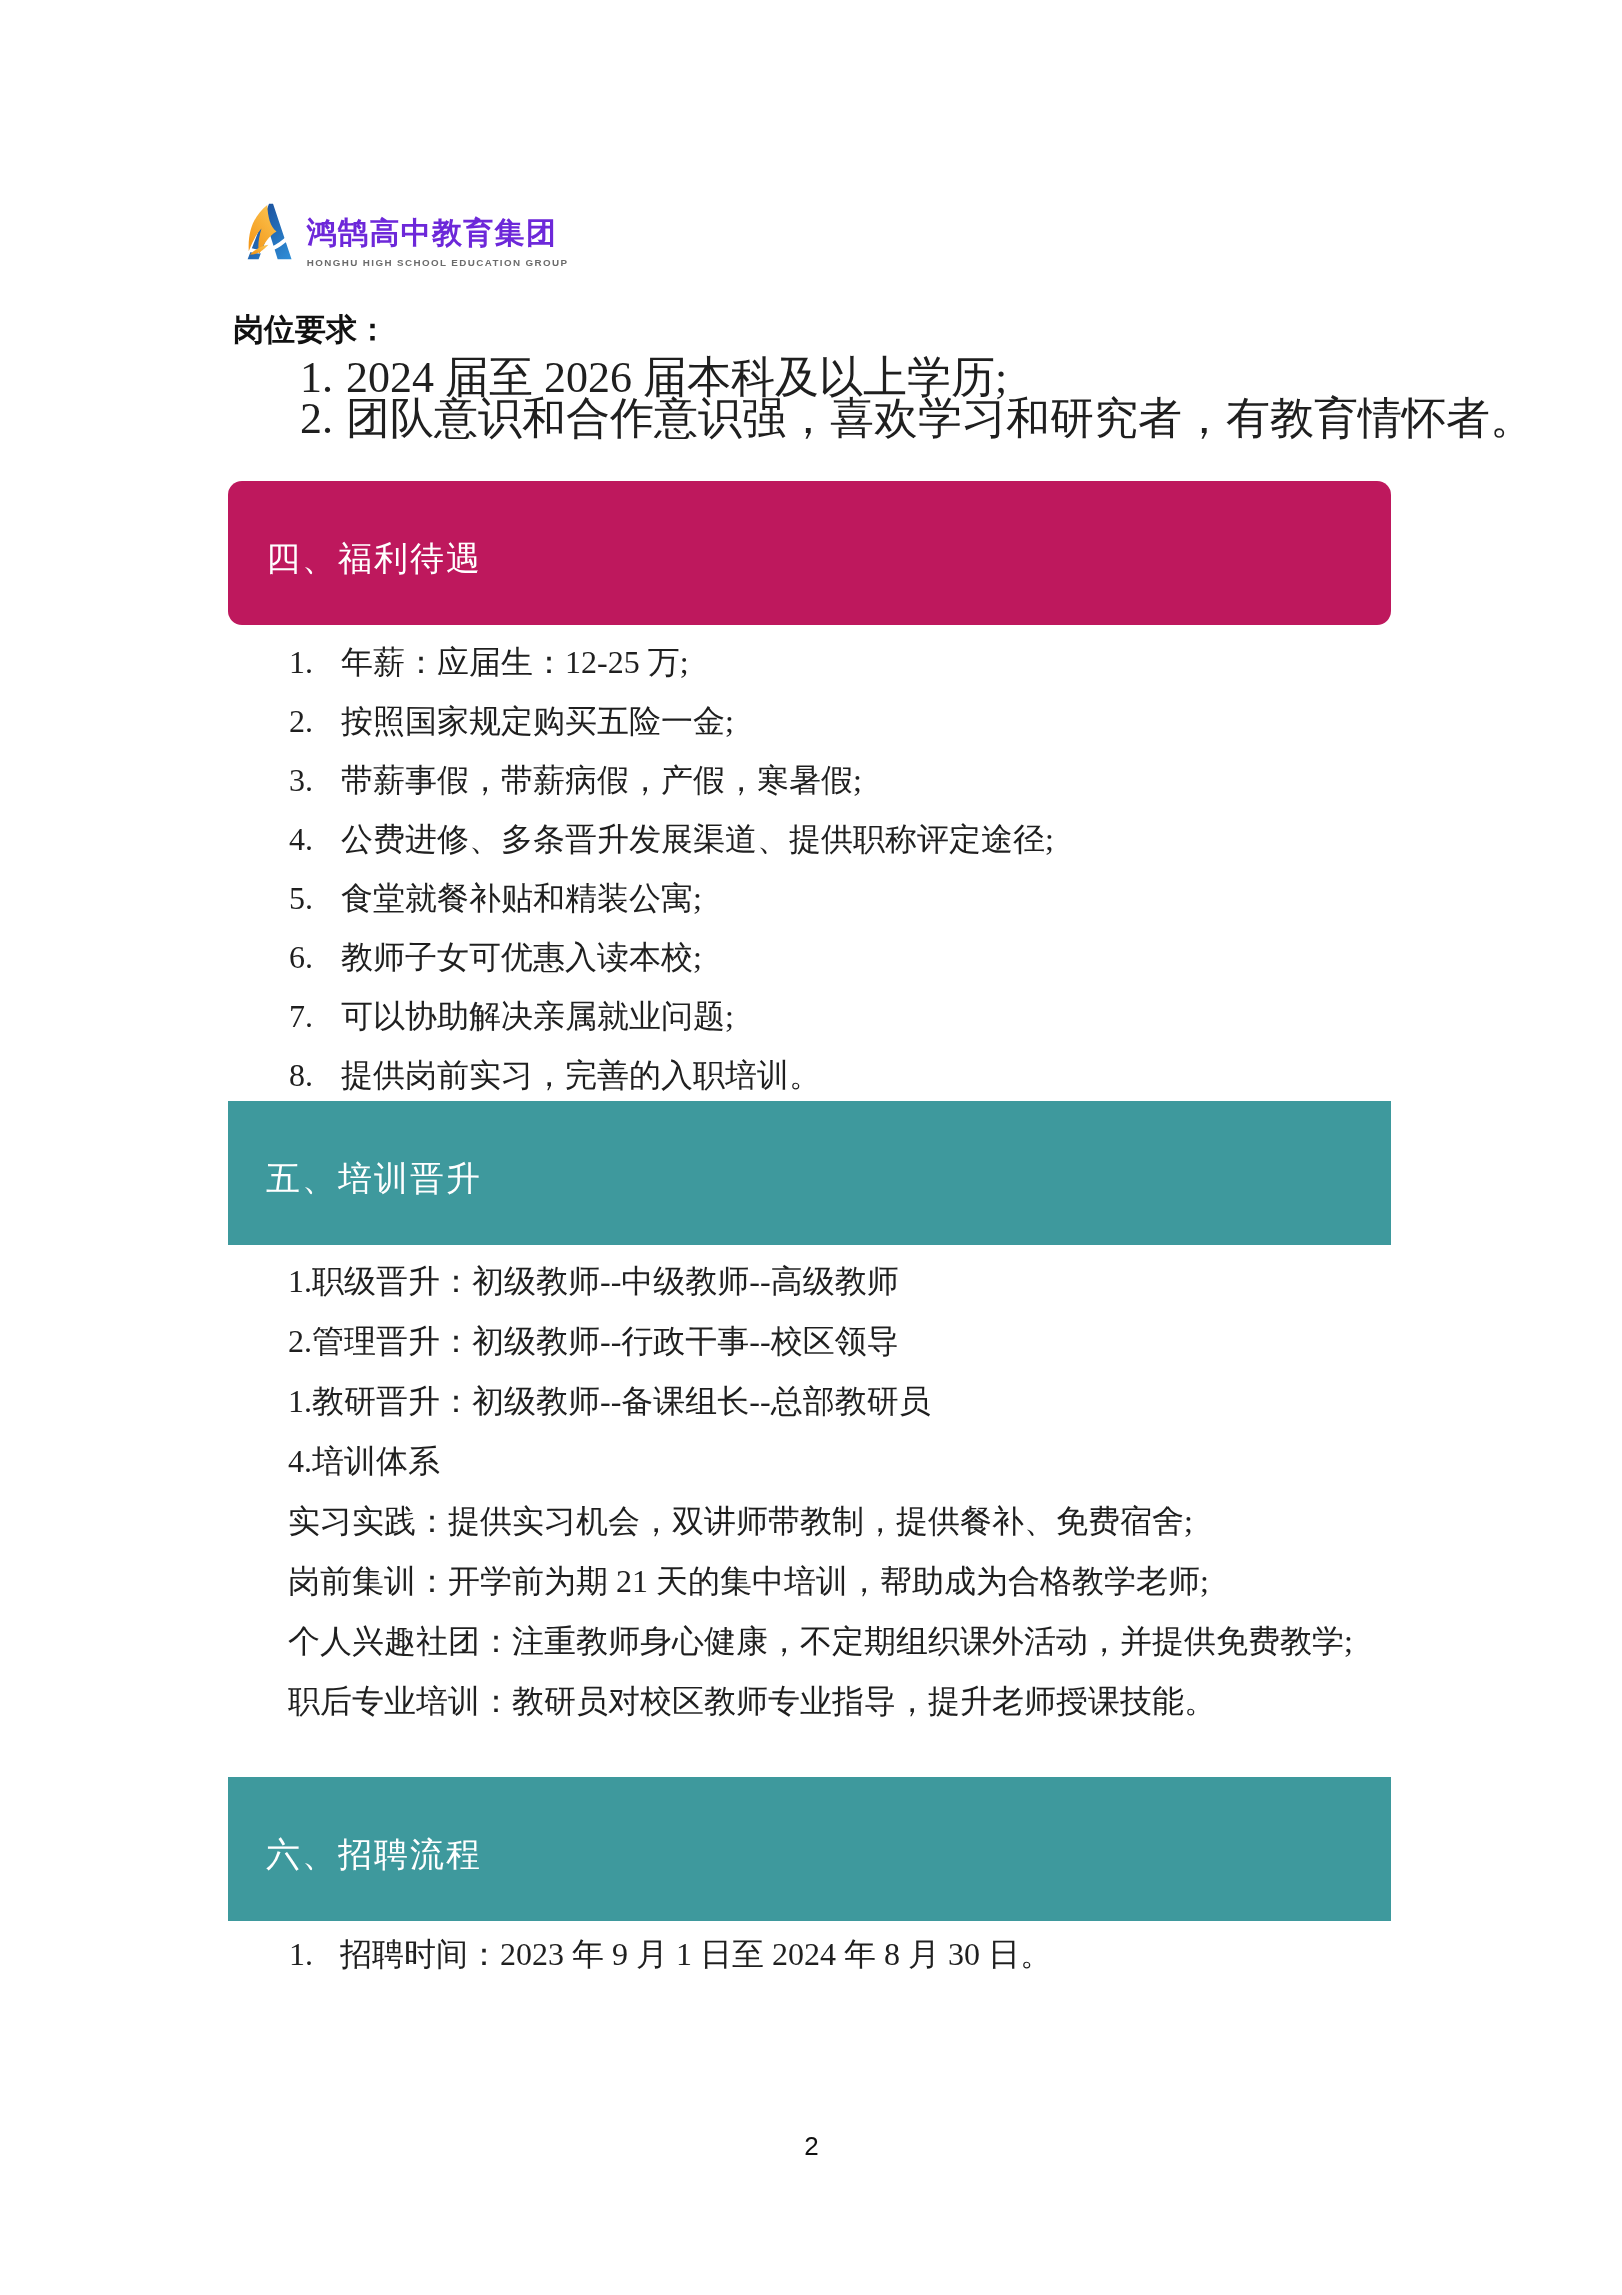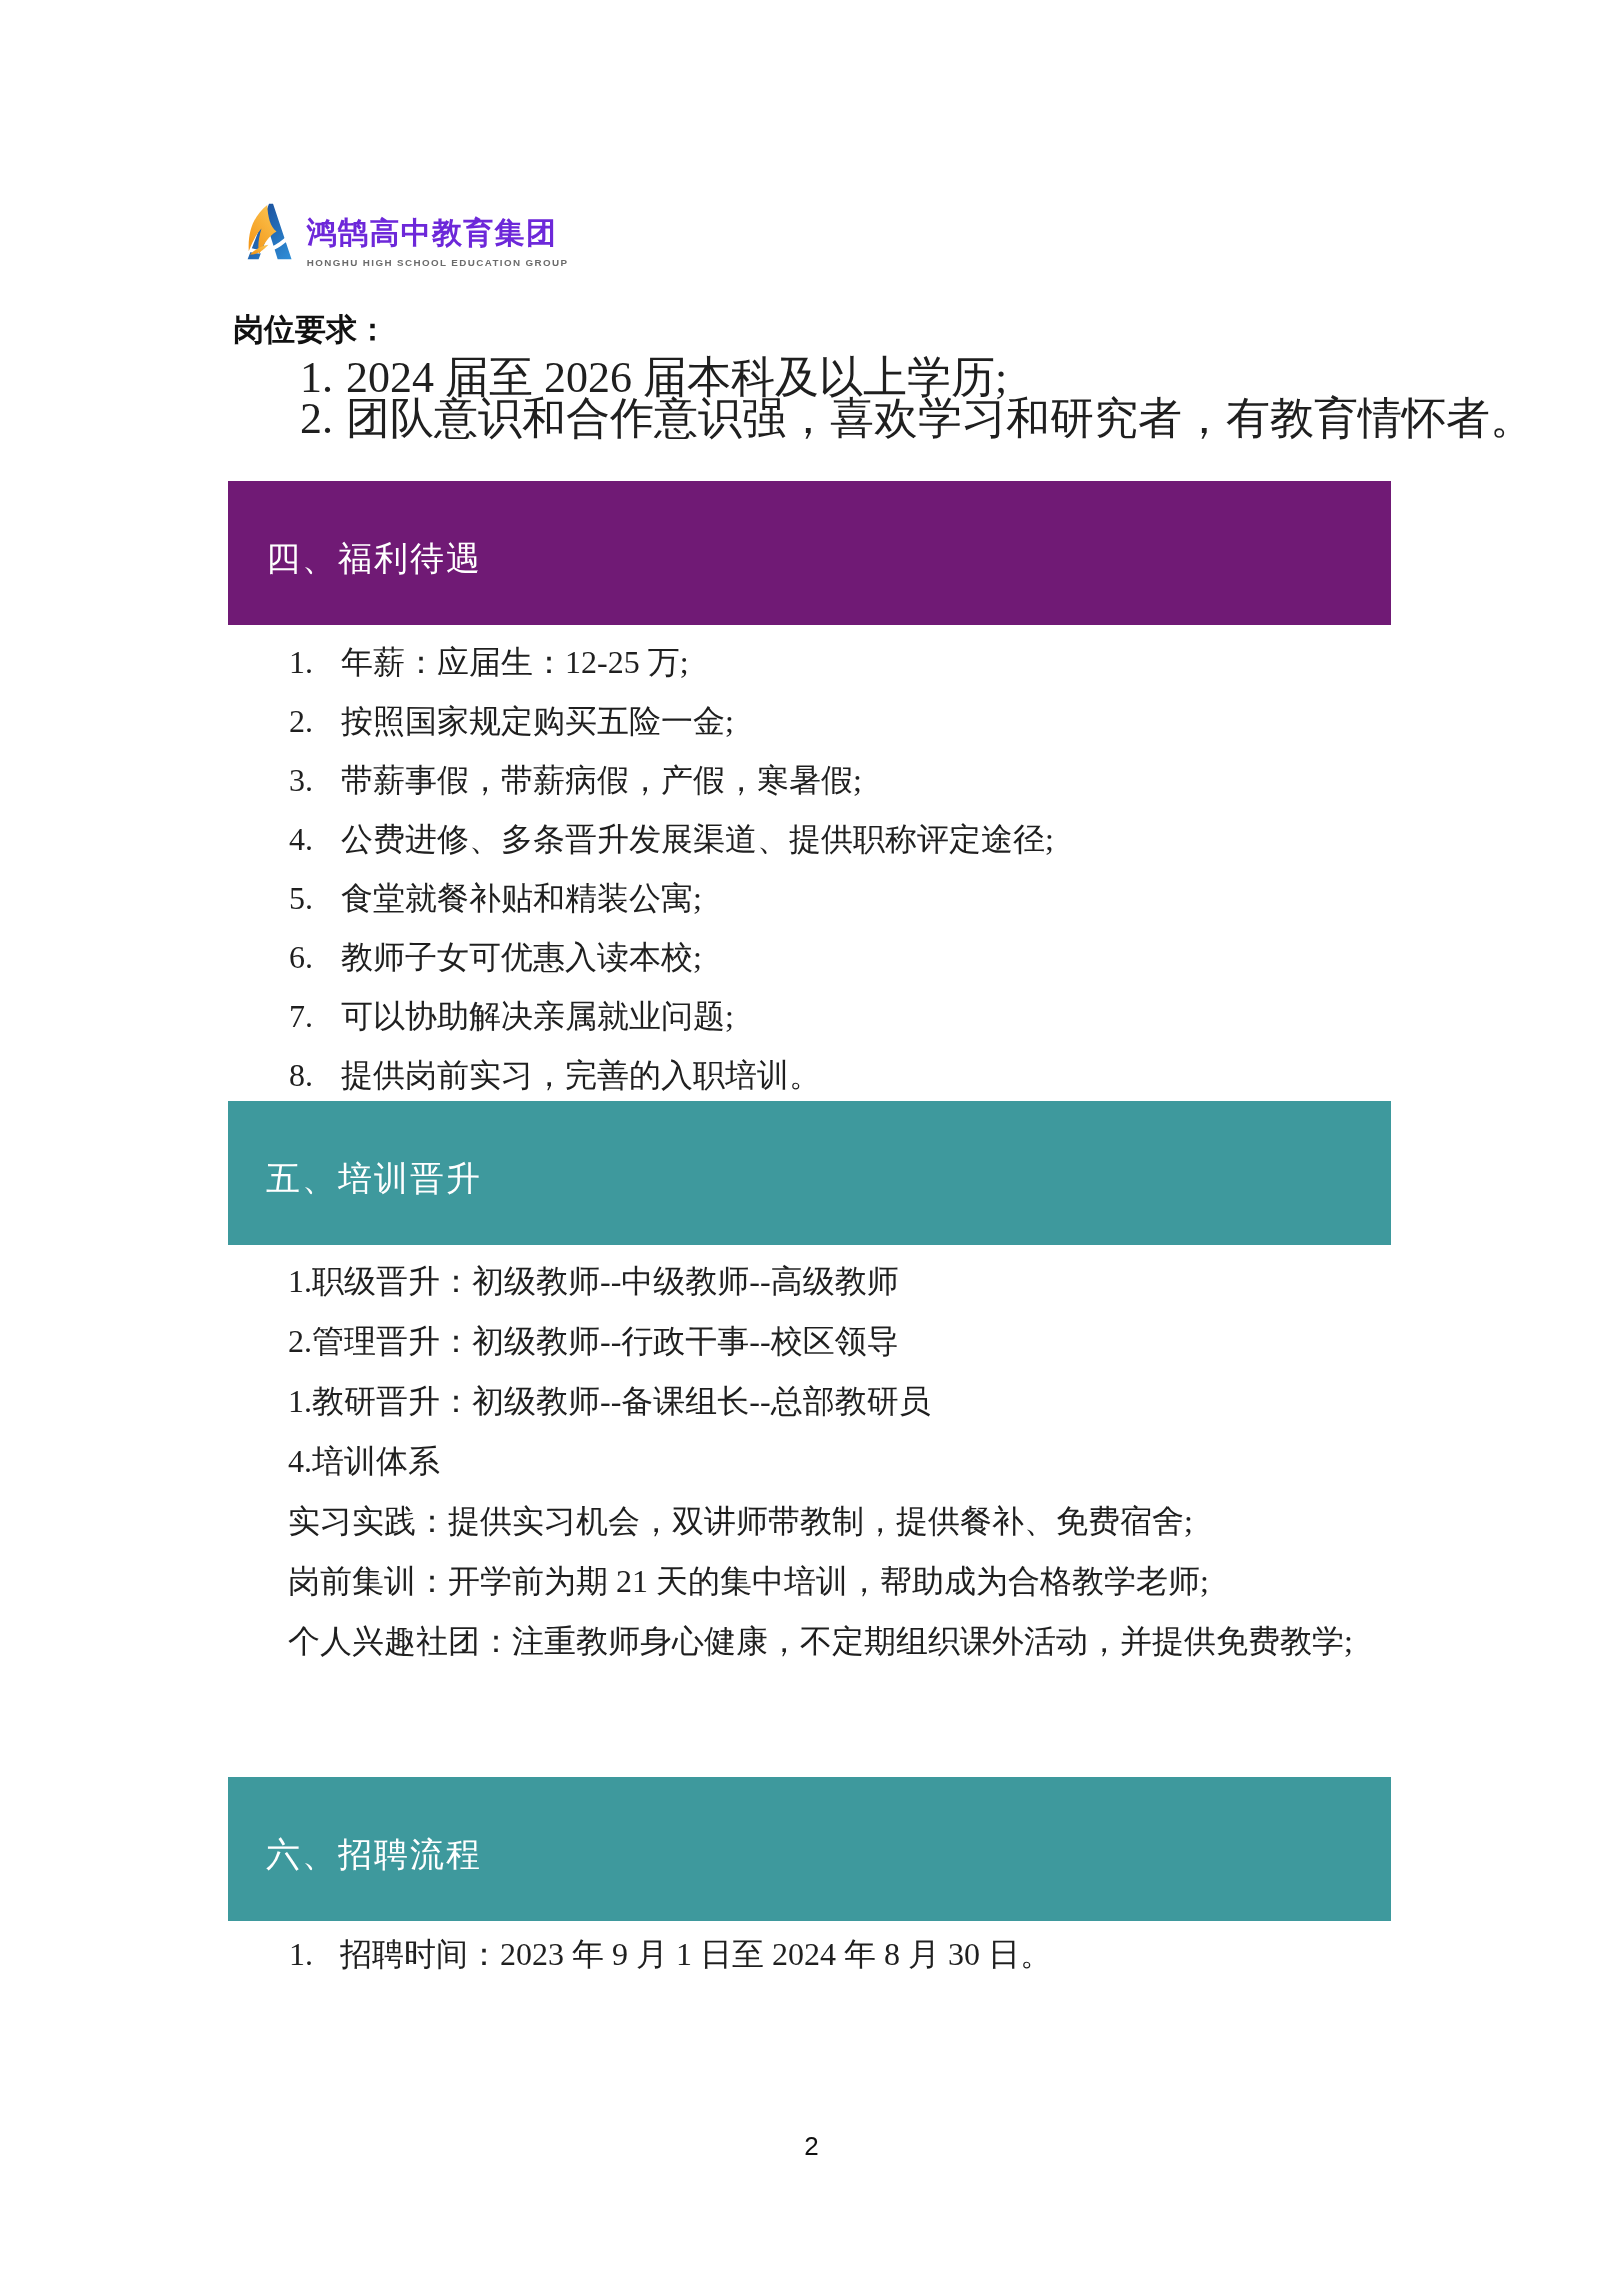--- a/index.html
+++ b/index.html
@@ -86,21 +86,21 @@
       <div class="logo-en">HONGHU HIGH SCHOOL EDUCATION GROUP</div>
     </div>
   </header>
 
   <h2 class="intro-heading">岗位要求：</h2>
   <ol class="intro-list">
     <li class="li"><span class="num">1.</span><span>2024 届至 2026 届本科及以上学历;</span></li>
     <li class="li"><span class="num">2.</span><span>团队意识和合作意识强，喜欢学习和研究者，有教育情怀者。</span></li>
   </ol>
 
-  <section class="band band-1" style="background: #701a75;">
+  <section class="band band-1" style="background: #be185d; border-radius: 14px;">
     <h3 class="band-title" style="color: rgb(255, 255, 255);">四、福利待遇</h3>
   </section>
   <ol class="list-benefits">
     <li class="li"><span class="num">1.</span><span>年薪：应届生：12-25 万;</span></li>
     <li class="li"><span class="num">2.</span><span>按照国家规定购买五险一金;</span></li>
     <li class="li"><span class="num">3.</span><span>带薪事假，带薪病假，产假，寒暑假;</span></li>
     <li class="li"><span class="num">4.</span><span>公费进修、多条晋升发展渠道、提供职称评定途径;</span></li>
     <li class="li"><span class="num">5.</span><span>食堂就餐补贴和精装公寓;</span></li>
     <li class="li"><span class="num">6.</span><span>教师子女可优惠入读本校;</span></li>
     <li class="li"><span class="num">7.</span><span>可以协助解决亲属就业问题;</span></li>
@@ -111,20 +111,21 @@
     <h3 class="band-title" style="color: rgb(255, 255, 255);">五、培训晋升</h3>
   </section>
   <div class="list-training">
     <div class="line">1.职级晋升：初级教师--中级教师--高级教师</div>
     <div class="line">2.管理晋升：初级教师--行政干事--校区领导</div>
     <div class="line">1.教研晋升：初级教师--备课组长--总部教研员</div>
     <div class="line">4.培训体系</div>
     <div class="line">实习实践：提供实习机会，双讲师带教制，提供餐补、免费宿舍;</div>
     <div class="line">岗前集训：开学前为期 21 天的集中培训，帮助成为合格教学老师;</div>
     <div class="line">个人兴趣社团：注重教师身心健康，不定期组织课外活动，并提供免费教学;</div>
+    <div class="line">职后专业培训：教研员对校区教师专业指导，提升老师授课技能。</div>
   </div>
 
   <section class="band band-3" style="background: rgb(62, 153, 157);">
     <h3 class="band-title" style="color: rgb(255, 255, 255);">六、招聘流程</h3>
   </section>
   <ol class="list-process">
     <li class="li"><span class="num">1.</span><span>招聘时间：2023 年 9 月 1 日至 2024 年 8 月 30 日。</span></li>
   </ol>
 
   <div class="page-number">2</div>

